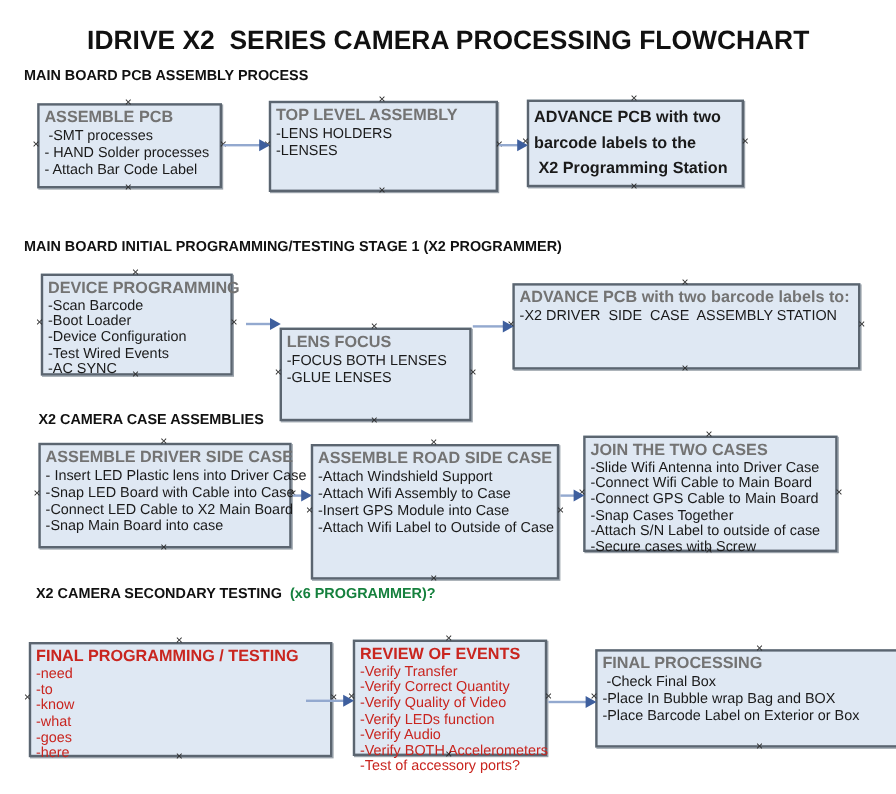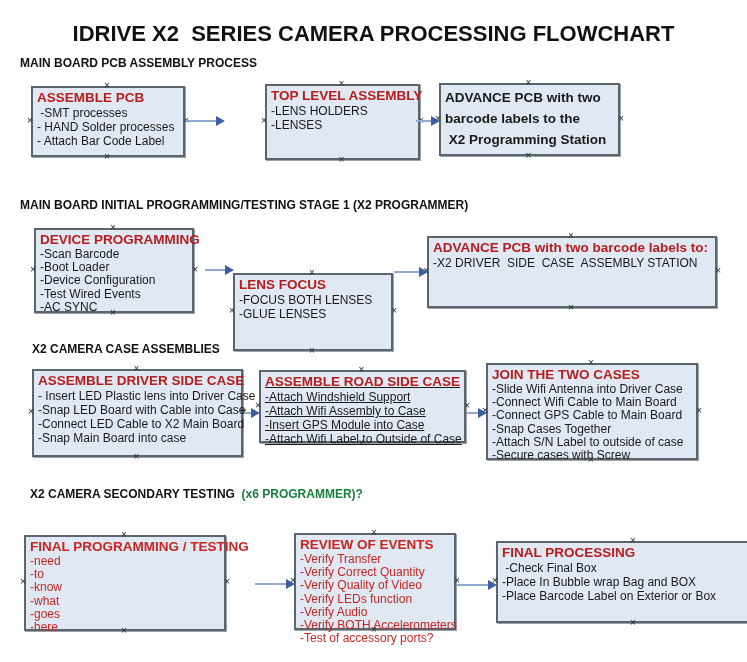--- a/index.html
+++ b/index.html
@@ -11,36 +11,36 @@
 
   .sec-h{position:absolute;font-size:12px;font-weight:bold;color:#111;white-space:pre;}
   #sh1{left:20px;top:56px;}
   #sh2{left:20px;top:198px;}
   #sh3{left:32px;top:342px;}
   #sh4{left:30px;top:487px;}
   .red{color:#15803d;}
 
   .fbox{position:absolute;background:#dfe8f3;border:2px solid #5b6570;
     box-shadow:1px 1px 0 #9aa2aa;box-sizing:border-box;padding:2px 4px;}
-  .btitle{font-size:13.5px;font-weight:bold;line-height:16px;color:#b91c1c;white-space:pre;}
+  .btitle{font-size:13.5px;font-weight:bold;line-height:16px;color:#737373;white-space:pre;}
   .line{font-size:12px;line-height:14px;color:#1a1a1a;white-space:pre;}
   .tight .line{line-height:13.2px;}
   .bold-lines .line{font-weight:bold;font-size:13.5px;line-height:21px;}
   .red-box .btitle,.red-box .line{color:#c9251f;}
 
   #b11{left:31px;top:86px;width:154px;height:71px;}
-  #b12{left:224px;top:84px;width:155px;height:76px;margin-left:41px;}
+  #b12{left:224px;top:84px;width:191px;height:76px;}
   #b13{left:439px;top:83px;width:181px;height:73px;}
   #b21{left:34px;top:228px;width:160px;height:85px;}
   #b22{left:233px;top:233px;width:160px;height:78px;margin-top:40px;}
   #b23{left:427px;top:236px;width:290px;height:72px;}
   #b31{left:32px;top:369px;width:211px;height:88px;}
-  #b32{left:259px;top:370px;width:207px;height:73px;text-decoration:underline;}
+  #b32{left:259px;top:370px;width:207px;height:113px;}
   #b33{left:486px;top:363px;width:212px;height:97px;}
-  #b41{left:24px;top:535px;width:202px;height:96px;}
+  #b41{left:24px;top:535px;width:253px;height:96px;}
   #b42{left:294px;top:533px;width:162px;height:97px;}
   #b43{left:496px;top:541px;width:276px;height:82px;}
 
   .arrow{position:absolute;height:2px;background:#93a9cf;}
   .arrow::after{content:"";position:absolute;right:-2px;top:-4px;width:0;height:0;
     border-left:9px solid #3e5f9e;border-top:5px solid transparent;border-bottom:5px solid transparent;}
 
   .h{position:absolute;font-size:10px;line-height:10px;color:#2a2a2a;}
   .h::before{content:"\00D7";}
   .ht{top:-7px;left:50%;margin-left:-4px;}

